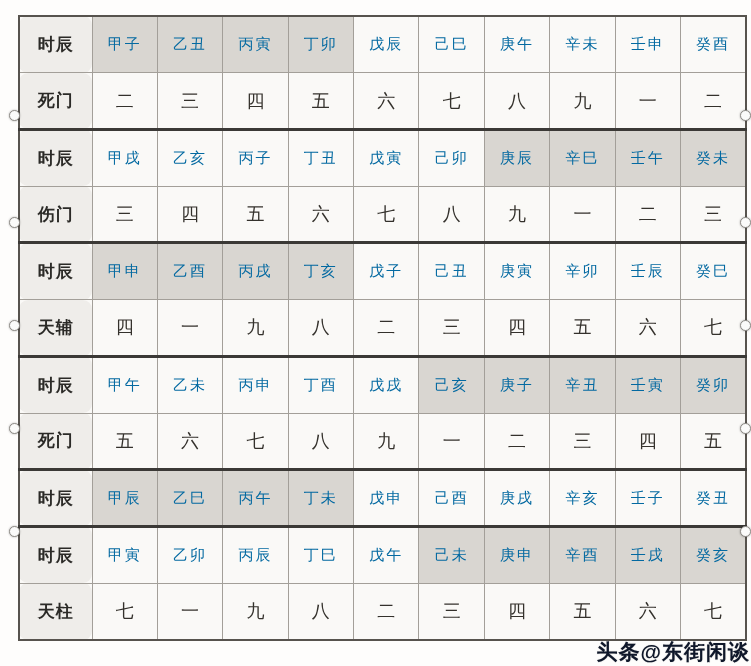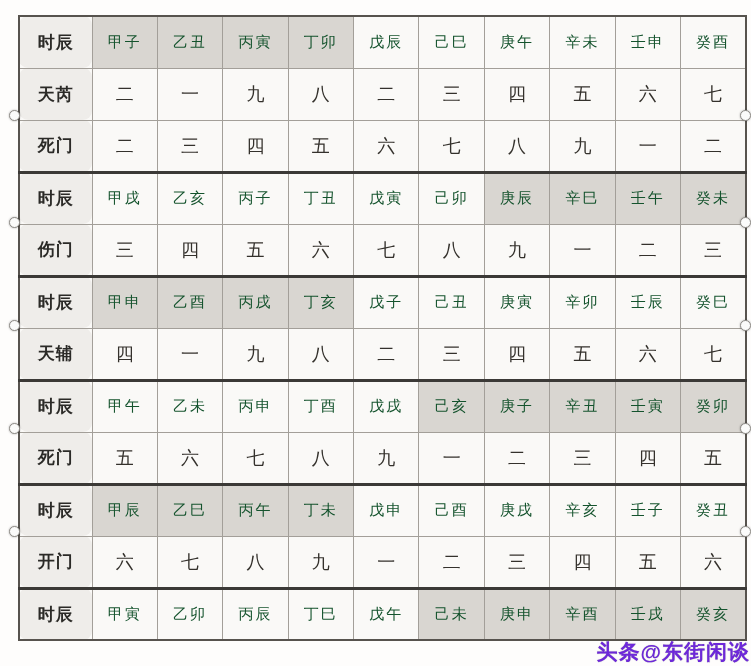--- a/index.html
+++ b/index.html
@@ -24,38 +24,38 @@
     padding:0;overflow:hidden;white-space:nowrap;
   }
   tr{height:34.77px;}
   td.lbl{
     background:var(--label-bg,#efedea);
     font-weight:bold;font-size:17px;letter-spacing:1px;
     color:#2b2a27;
     border-radius:9px;
   }
   td.hour{
-    font-size:15px;letter-spacing:2px;color:#14532d;
+    font-size:15px;letter-spacing:2px;color:#0369a1;
     font-family:"Liberation Serif","DejaVu Serif",serif;
   }
   td.hour.shaded{background:var(--shade,#d9d6d1);}
   td.num{
     font-size:18px;color:#34312c;
     font-family:"Liberation Serif","DejaVu Serif",serif;
   }
   tr.group-start td{border-top:3px solid var(--heavy,#3b3936);}
   .handle{
     position:absolute;width:9px;height:9px;border-radius:50%;
     background:#fbfbfa;border:1px solid #8f8c87;
     box-shadow:0 0 2px rgba(0,0,0,.35);
   }
   .watermark{
     position:absolute;right:1px;bottom:0px;
     font-size:21px;font-weight:bold;letter-spacing:1px;
-    color:#6d28d9;text-shadow:0 0 1px rgba(60,60,60,.4);
+    color:#0f172a;text-shadow:0 0 1px rgba(60,60,60,.4);
   }
 </style>
 </head>
 <body style="--shade: #d9d6d1; --label-bg: #efedea; --cell: #faf9f7; --border: #a39f99; --heavy: #3b3936; --text: #2e2c29;">
 
 <div class="stage">
 
   <table class="grid">
     <colgroup>
       <col class="c-label">
@@ -77,33 +77,20 @@
           <td class="hour shaded">乙丑</td>
           <td class="hour shaded">丙寅</td>
           <td class="hour shaded">丁卯</td>
           <td class="hour">戊辰</td>
           <td class="hour">己巳</td>
           <td class="hour">庚午</td>
           <td class="hour">辛未</td>
           <td class="hour">壬申</td>
           <td class="hour">癸酉</td>
         </tr>
-        <tr class="star-row">
-          <td class="lbl">天芮</td>
-          <td class="num">二</td>
-          <td class="num">一</td>
-          <td class="num">九</td>
-          <td class="num">八</td>
-          <td class="num">二</td>
-          <td class="num">三</td>
-          <td class="num">四</td>
-          <td class="num">五</td>
-          <td class="num">六</td>
-          <td class="num">七</td>
-        </tr>
         <tr class="door-row">
           <td class="lbl">死门</td>
           <td class="num">二</td>
           <td class="num">三</td>
           <td class="num">四</td>
           <td class="num">五</td>
           <td class="num">六</td>
           <td class="num">七</td>
           <td class="num">八</td>
           <td class="num">九</td>
@@ -194,45 +181,45 @@
           <td class="hour shaded">乙巳</td>
           <td class="hour shaded">丙午</td>
           <td class="hour shaded">丁未</td>
           <td class="hour">戊申</td>
           <td class="hour">己酉</td>
           <td class="hour">庚戌</td>
           <td class="hour">辛亥</td>
           <td class="hour">壬子</td>
           <td class="hour">癸丑</td>
         </tr>
-        <tr class="door-row">
-          <td class="lbl">开门</td>
-          <td class="num">六</td>
-          <td class="num">七</td>
-          <td class="num">八</td>
-          <td class="num">九</td>
-          <td class="num">一</td>
-          <td class="num">二</td>
-          <td class="num">三</td>
-          <td class="num">四</td>
-          <td class="num">五</td>
-          <td class="num">六</td>
-        </tr>
         <tr class="group-start hour-row">
           <td class="lbl">时辰</td>
           <td class="hour">甲寅</td>
           <td class="hour">乙卯</td>
           <td class="hour">丙辰</td>
           <td class="hour">丁巳</td>
           <td class="hour">戊午</td>
           <td class="hour shaded">己未</td>
           <td class="hour shaded">庚申</td>
           <td class="hour shaded">辛酉</td>
           <td class="hour shaded">壬戌</td>
           <td class="hour shaded">癸亥</td>
+        </tr>
+        <tr class="star-row">
+          <td class="lbl">天柱</td>
+          <td class="num">七</td>
+          <td class="num">一</td>
+          <td class="num">九</td>
+          <td class="num">八</td>
+          <td class="num">二</td>
+          <td class="num">三</td>
+          <td class="num">四</td>
+          <td class="num">五</td>
+          <td class="num">六</td>
+          <td class="num">七</td>
         </tr>
       </tbody>
   </table>
 
   <div id="handles">
       <div class="handle" style="left: 9px; top: 110px;"></div>
       <div class="handle" style="left: 740px; top: 110px;"></div>
       <div class="handle" style="left: 9px; top: 217px;"></div>
       <div class="handle" style="left: 740px; top: 217px;"></div>
       <div class="handle" style="left: 9px; top: 320px;"></div>

